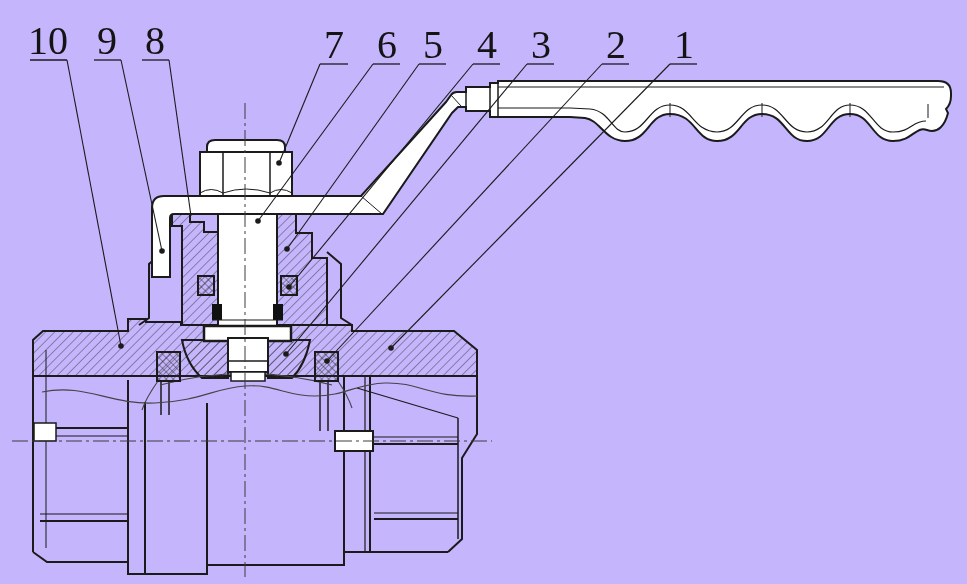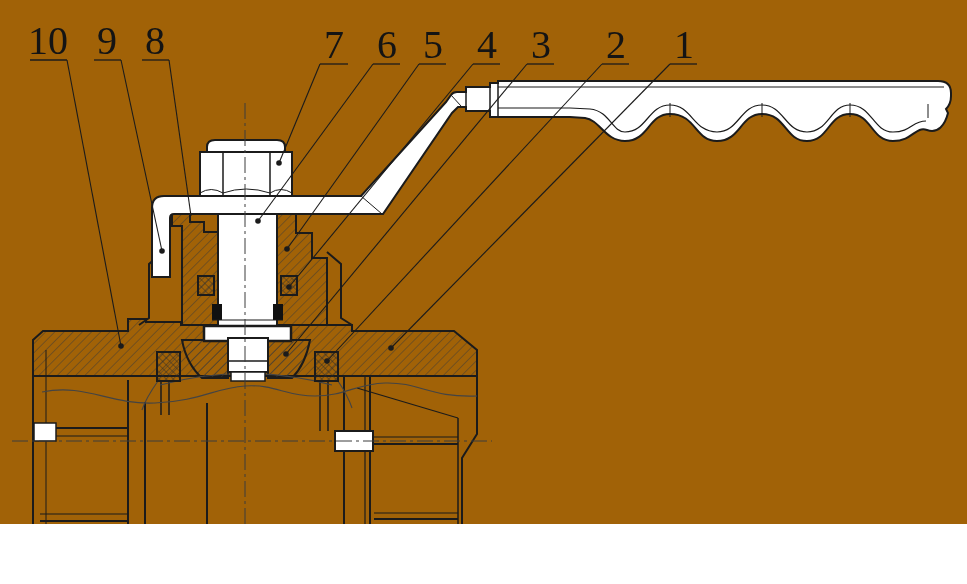--- a/index.html
+++ b/index.html
@@ -1,16 +1,16 @@
 <!DOCTYPE html>
 <html><head>
 <meta charset="utf-8">
 <style>
   html,body{margin:0;padding:0;background:#ffffff;}
-  .stage{position:relative;width:967px;height:524px;background:#a16207;overflow:hidden;
+  .stage{position:relative;width:967px;height:584px;background:#c4b5fd;overflow:hidden;
          font-family:"Liberation Serif", serif;}
   svg{position:absolute;left:0;top:0;}
   .callout-num{font-family:"Liberation Serif", serif;font-size:40px;fill:#141414;}
 </style>
 </head>
 <body>
 
 <div class="stage">
 <svg width="967" height="584" viewBox="0 0 967 584">
   <defs>

